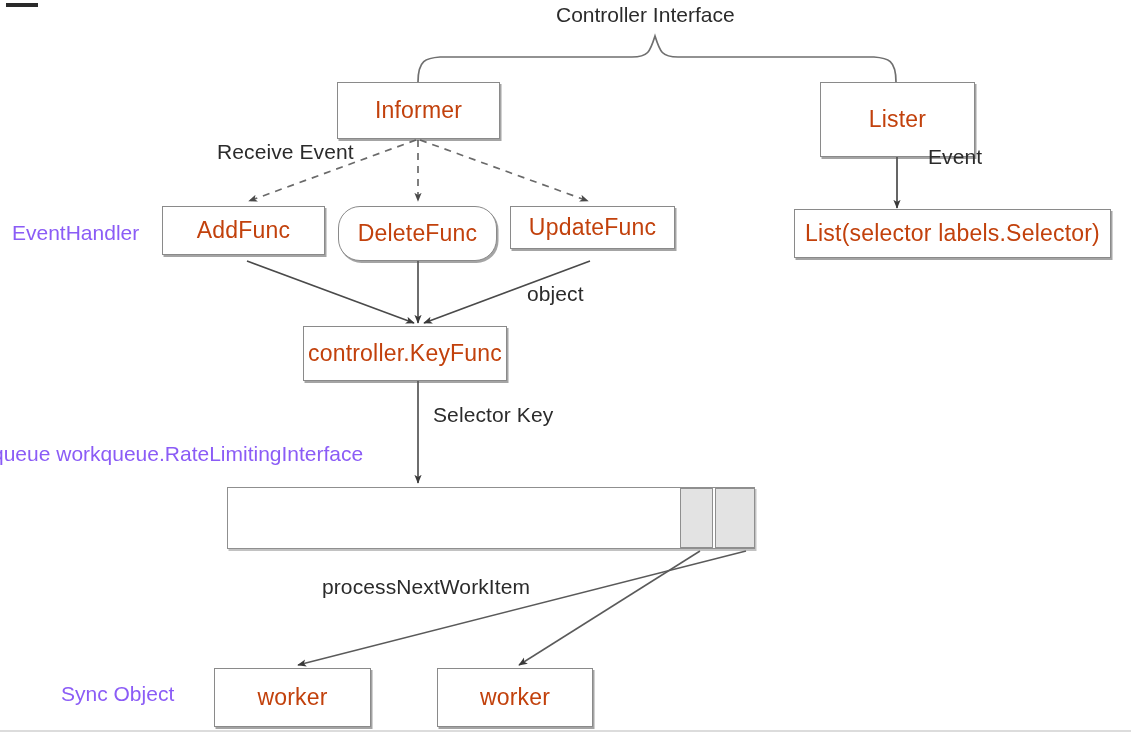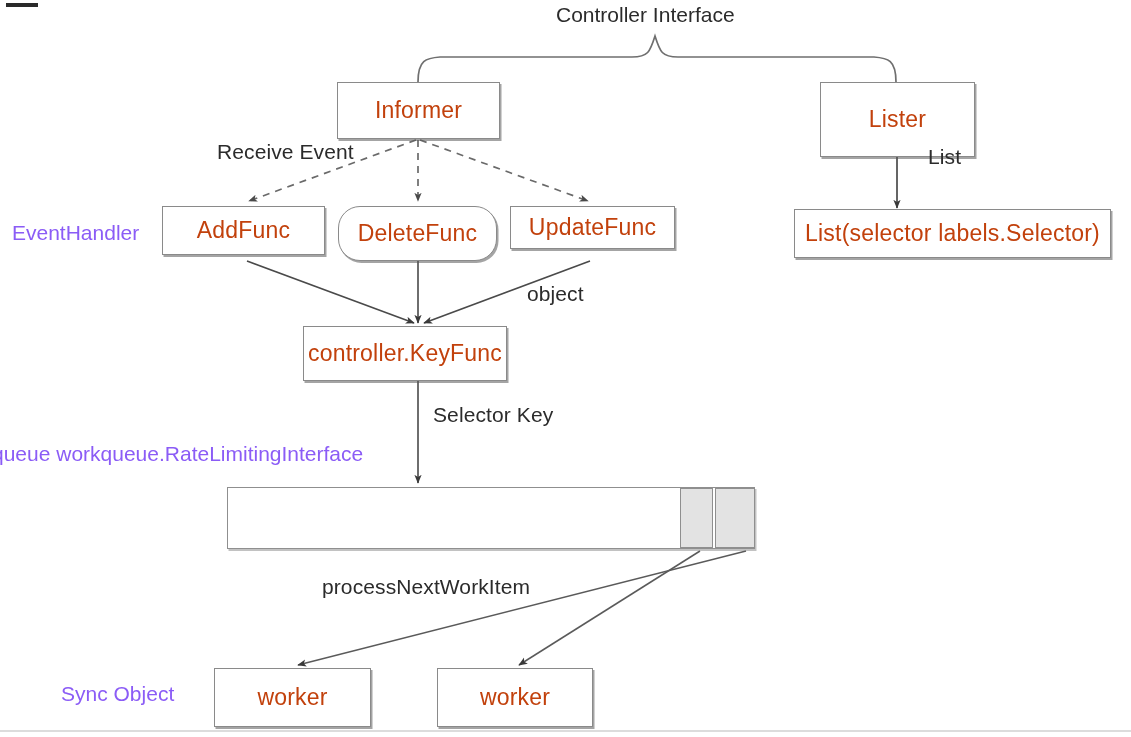--- a/index.html
+++ b/index.html
@@ -143,21 +143,21 @@
   </svg>
 
   <div class="brace-title" style="left:556px; top:3px;">Controller Interface</div>
 
   <div class="node-box shadowed" style="left:337px; top:82px; width:163px; height:57px;">Informer</div>
 
   <div class="node-box shadowed" style="left:820px; top:82px; width:155px; height:75px;">Lister</div>
 
   <div class="edge-label" style="left:180px; top:140px;margin-left:37px;">Receive Event</div>
 
-  <div class="edge-label" style="left:928px; top:145px;">List</div>
+  <div class="edge-label" style="left:928px; top:145px;">Event</div>
 
   <div class="side-label" style="left:12px; top:221px;">EventHandler</div>
 
   <div class="node-box shadowed" style="left:162px; top:206px; width:163px; height:49px;">AddFunc</div>
 
   <div class="node-box shadowed" style="left:338px; top:206px; width:159px; height:55px;border-radius:22px;">DeleteFunc</div>
 
   <div class="node-box shadowed" style="left:510px; top:206px; width:165px; height:43px;">UpdateFunc</div>
 
   <div class="node-box shadowed" style="left:794px; top:209px; width:317px; height:49px;">List(selector labels.Selector)</div>

